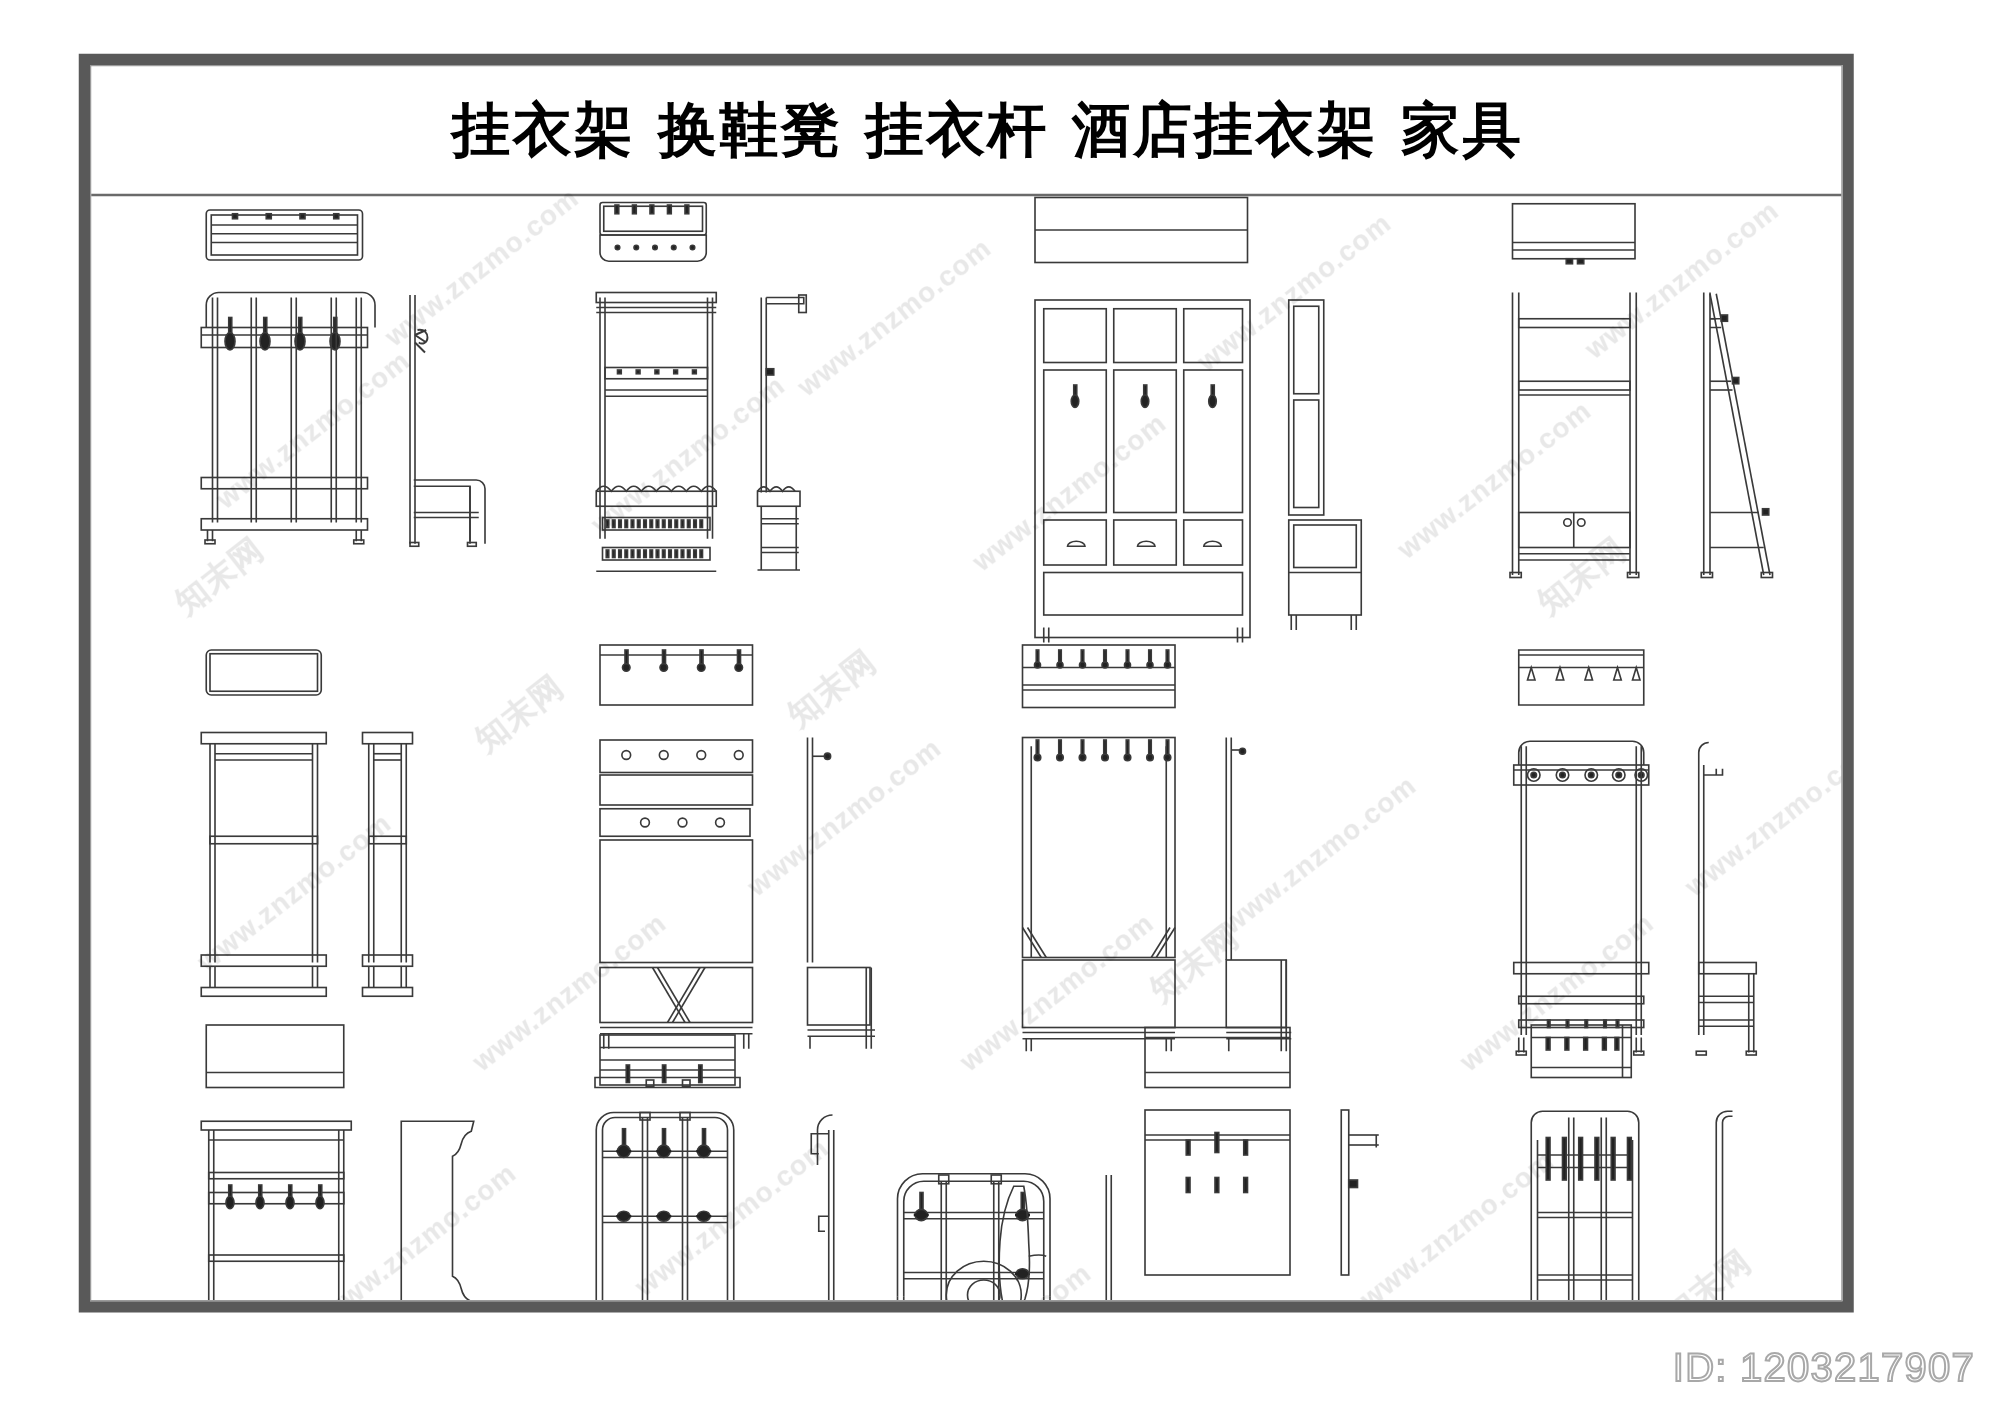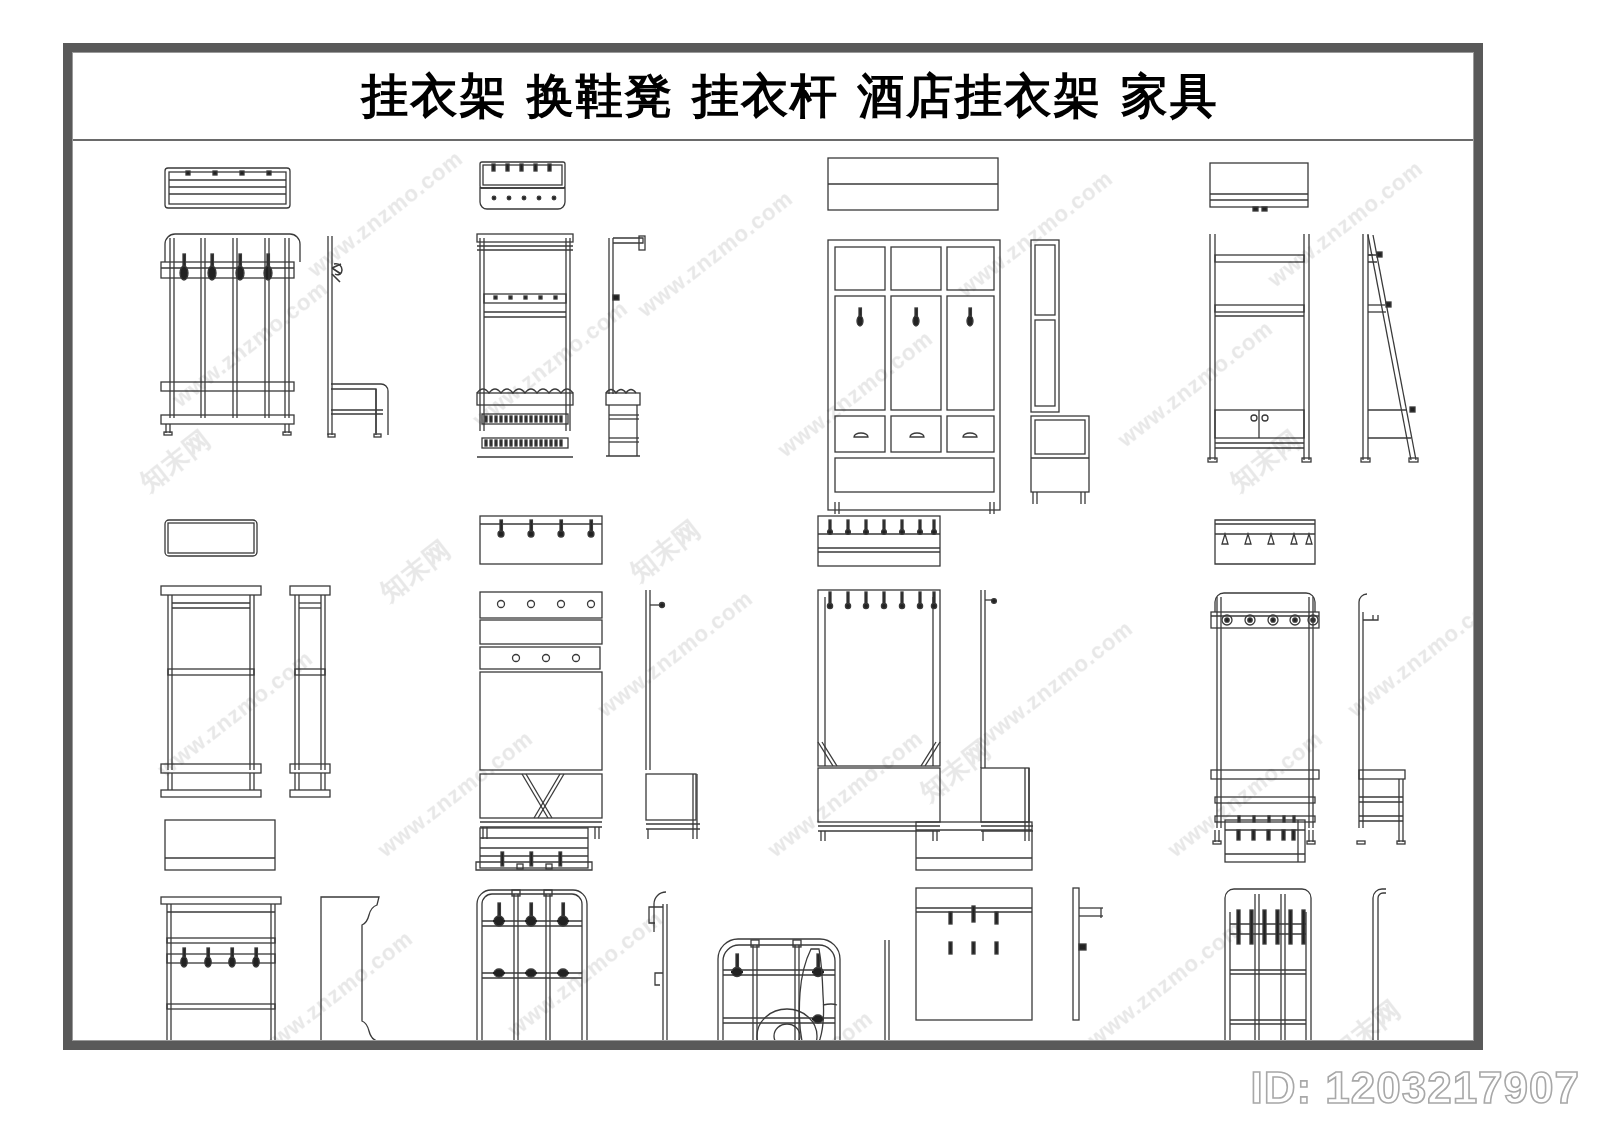--- a/index.html
+++ b/index.html
@@ -12,21 +12,21 @@
     position:absolute;left:63px;top:43px;width:1420px;height:1007px;
     border:9px solid #595959;background:#ffffff;box-sizing:border-box;
   }
   #inner{
     position:absolute;left:0;top:0;right:0;bottom:0;
     border:1px solid #9a9a9a;box-sizing:border-box;
   }
 
   
   #titlebar{
-    position:absolute;left:0;top:0;width:100%;height:88px;
+    position:absolute;left:0;top:0;width:100%;height:104px;
     border-bottom:2px solid #6a6a6a;box-sizing:border-box;
     display:flex;align-items:center;justify-content:center;padding-left:34px;
   }
   #title{
     font-size:47px;font-weight:bold;letter-spacing:2px;color:#000;
     font-family:"DejaVu Sans","Liberation Sans",sans-serif;
     white-space:nowrap;
   }
 
   
@@ -53,21 +53,21 @@
     font-family:"DejaVu Sans",sans-serif;font-size:80px;font-weight:bold;
     color:rgba(255,255,255,0);
     -webkit-text-stroke:3px #b9b9b9;
     letter-spacing:6px;line-height:95px;
     display:block;text-align:right;
   }
 
   
   #idline{
     position:absolute;right:20px;bottom:12px;
-    font-size:44px;font-weight:bold;letter-spacing:1px;
+    font-size:32px;font-weight:normal;letter-spacing:1px;
     color:rgba(0,0,0,0);-webkit-text-stroke:1.6px #a8a8a8;
     font-family:"Liberation Sans",sans-serif;
   }
 </style>
 </head>
 <body>
 
 <div id="sheet">
   <div id="inner">
 

